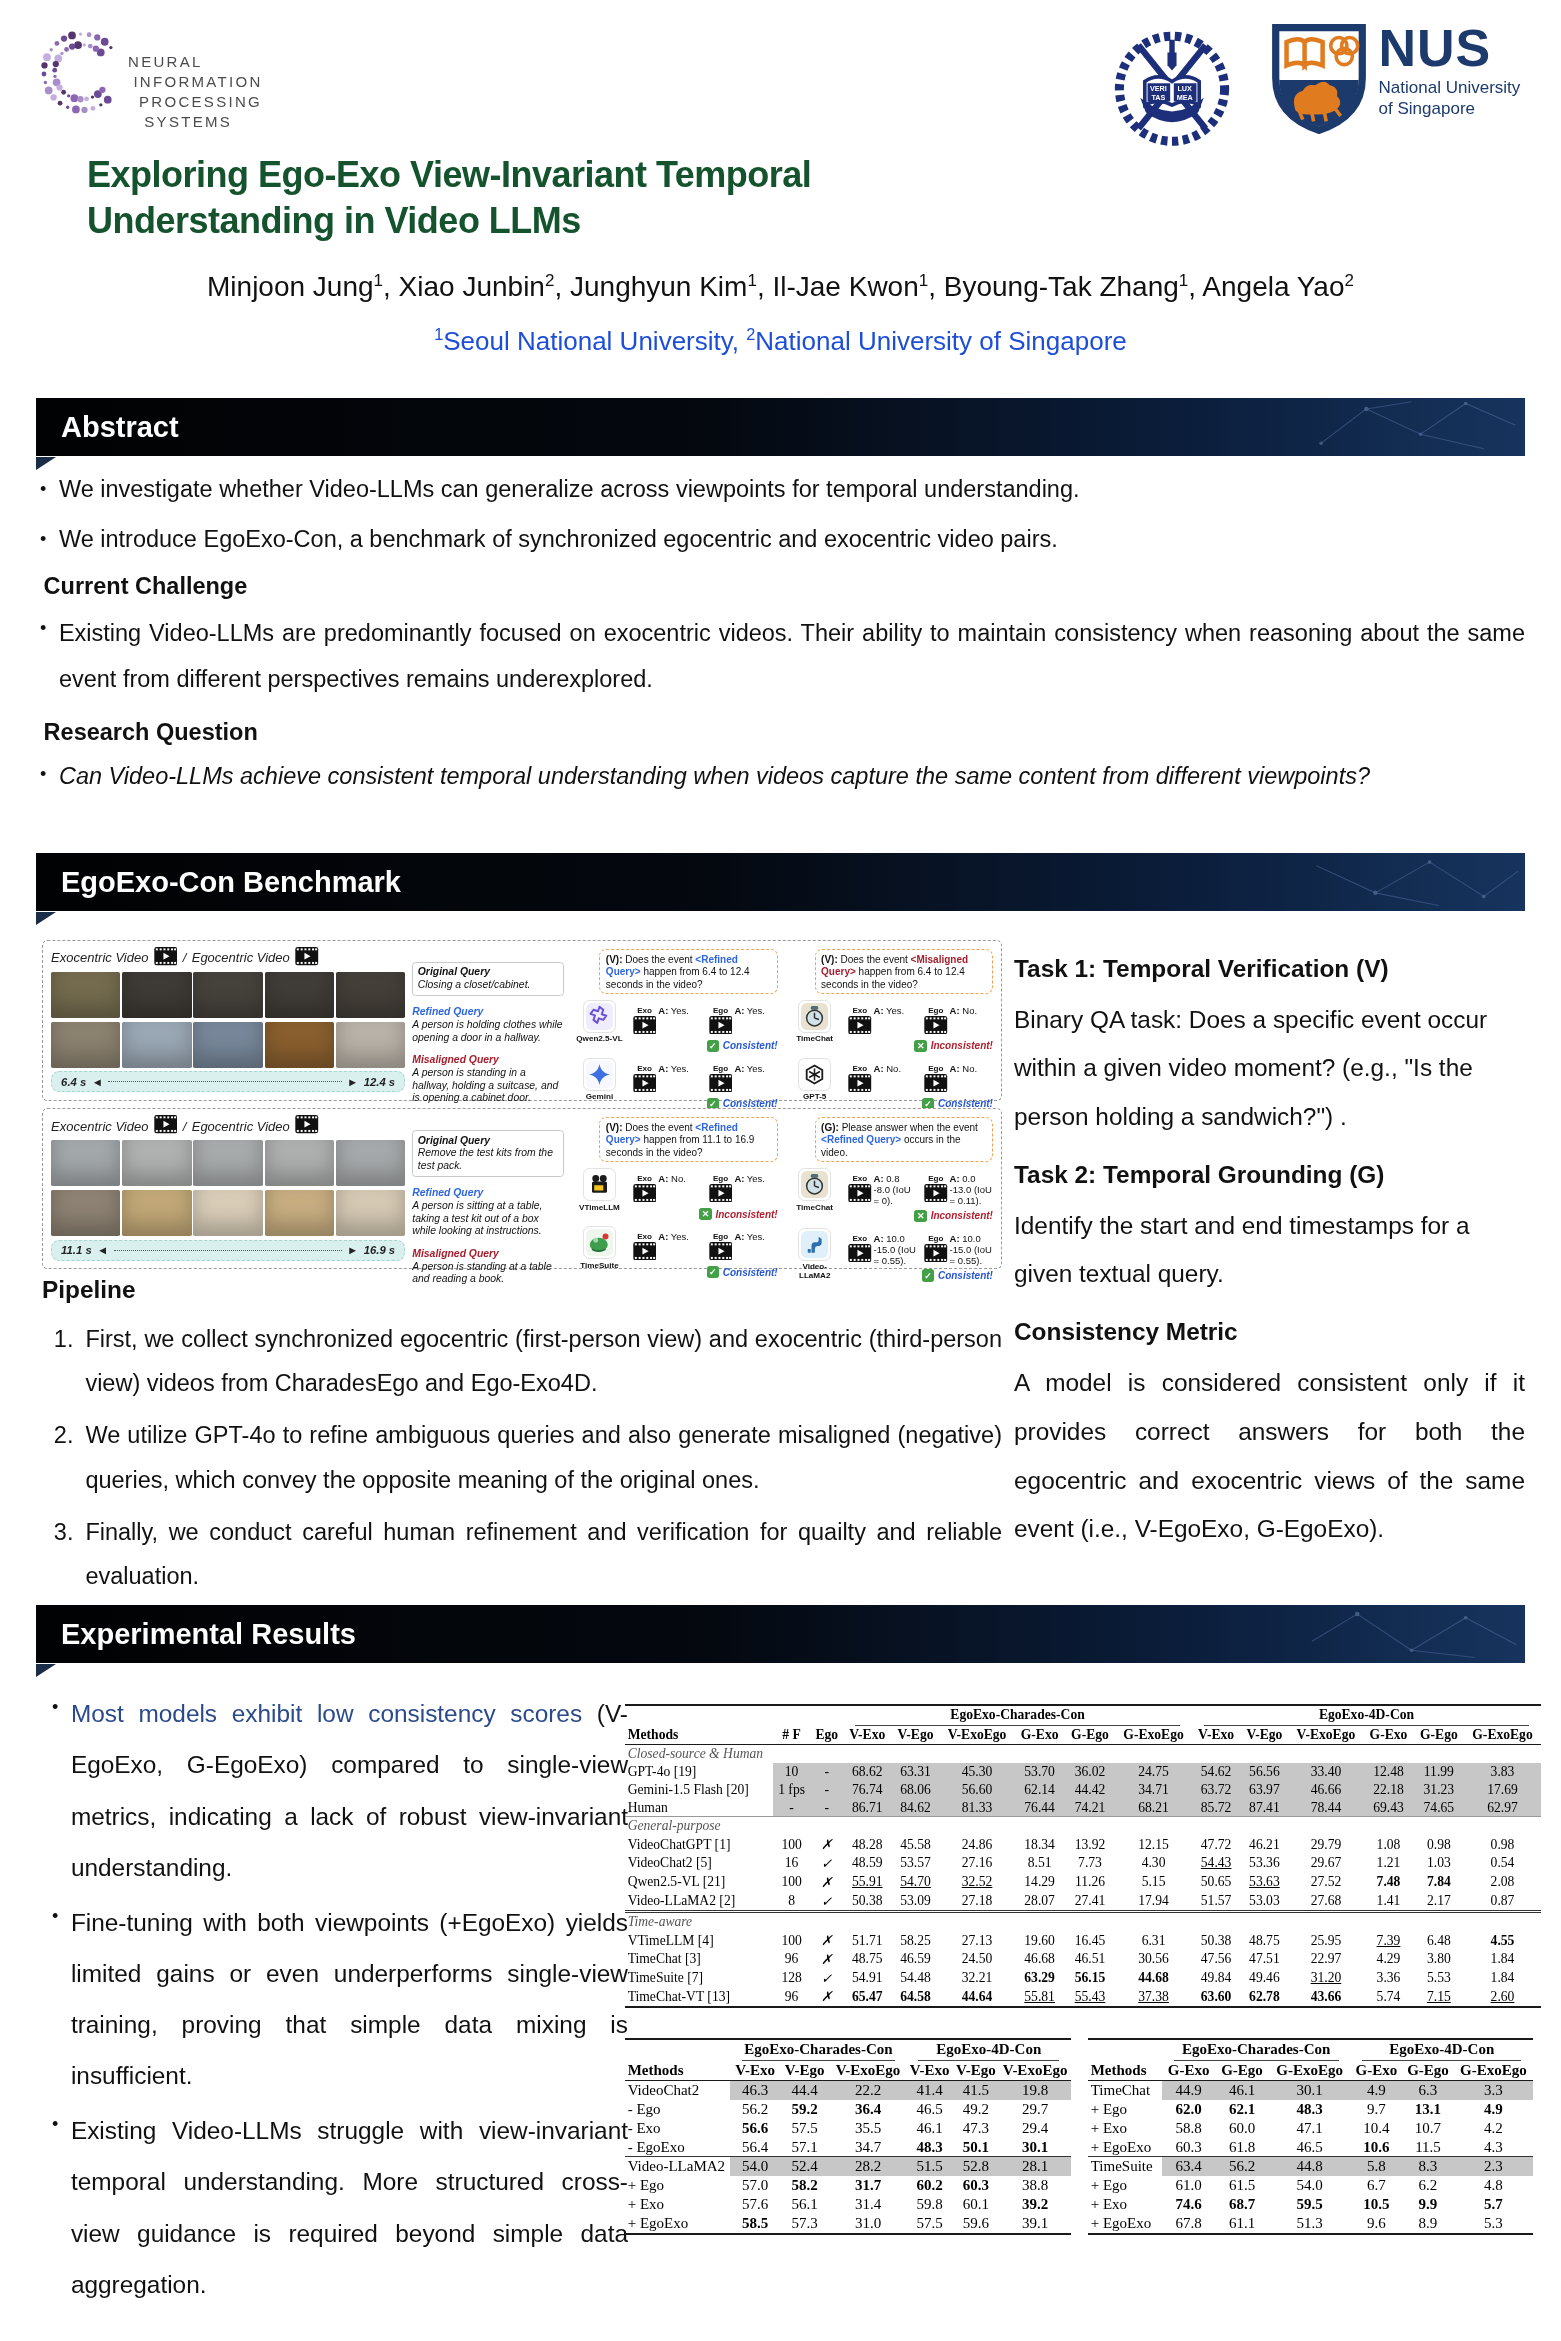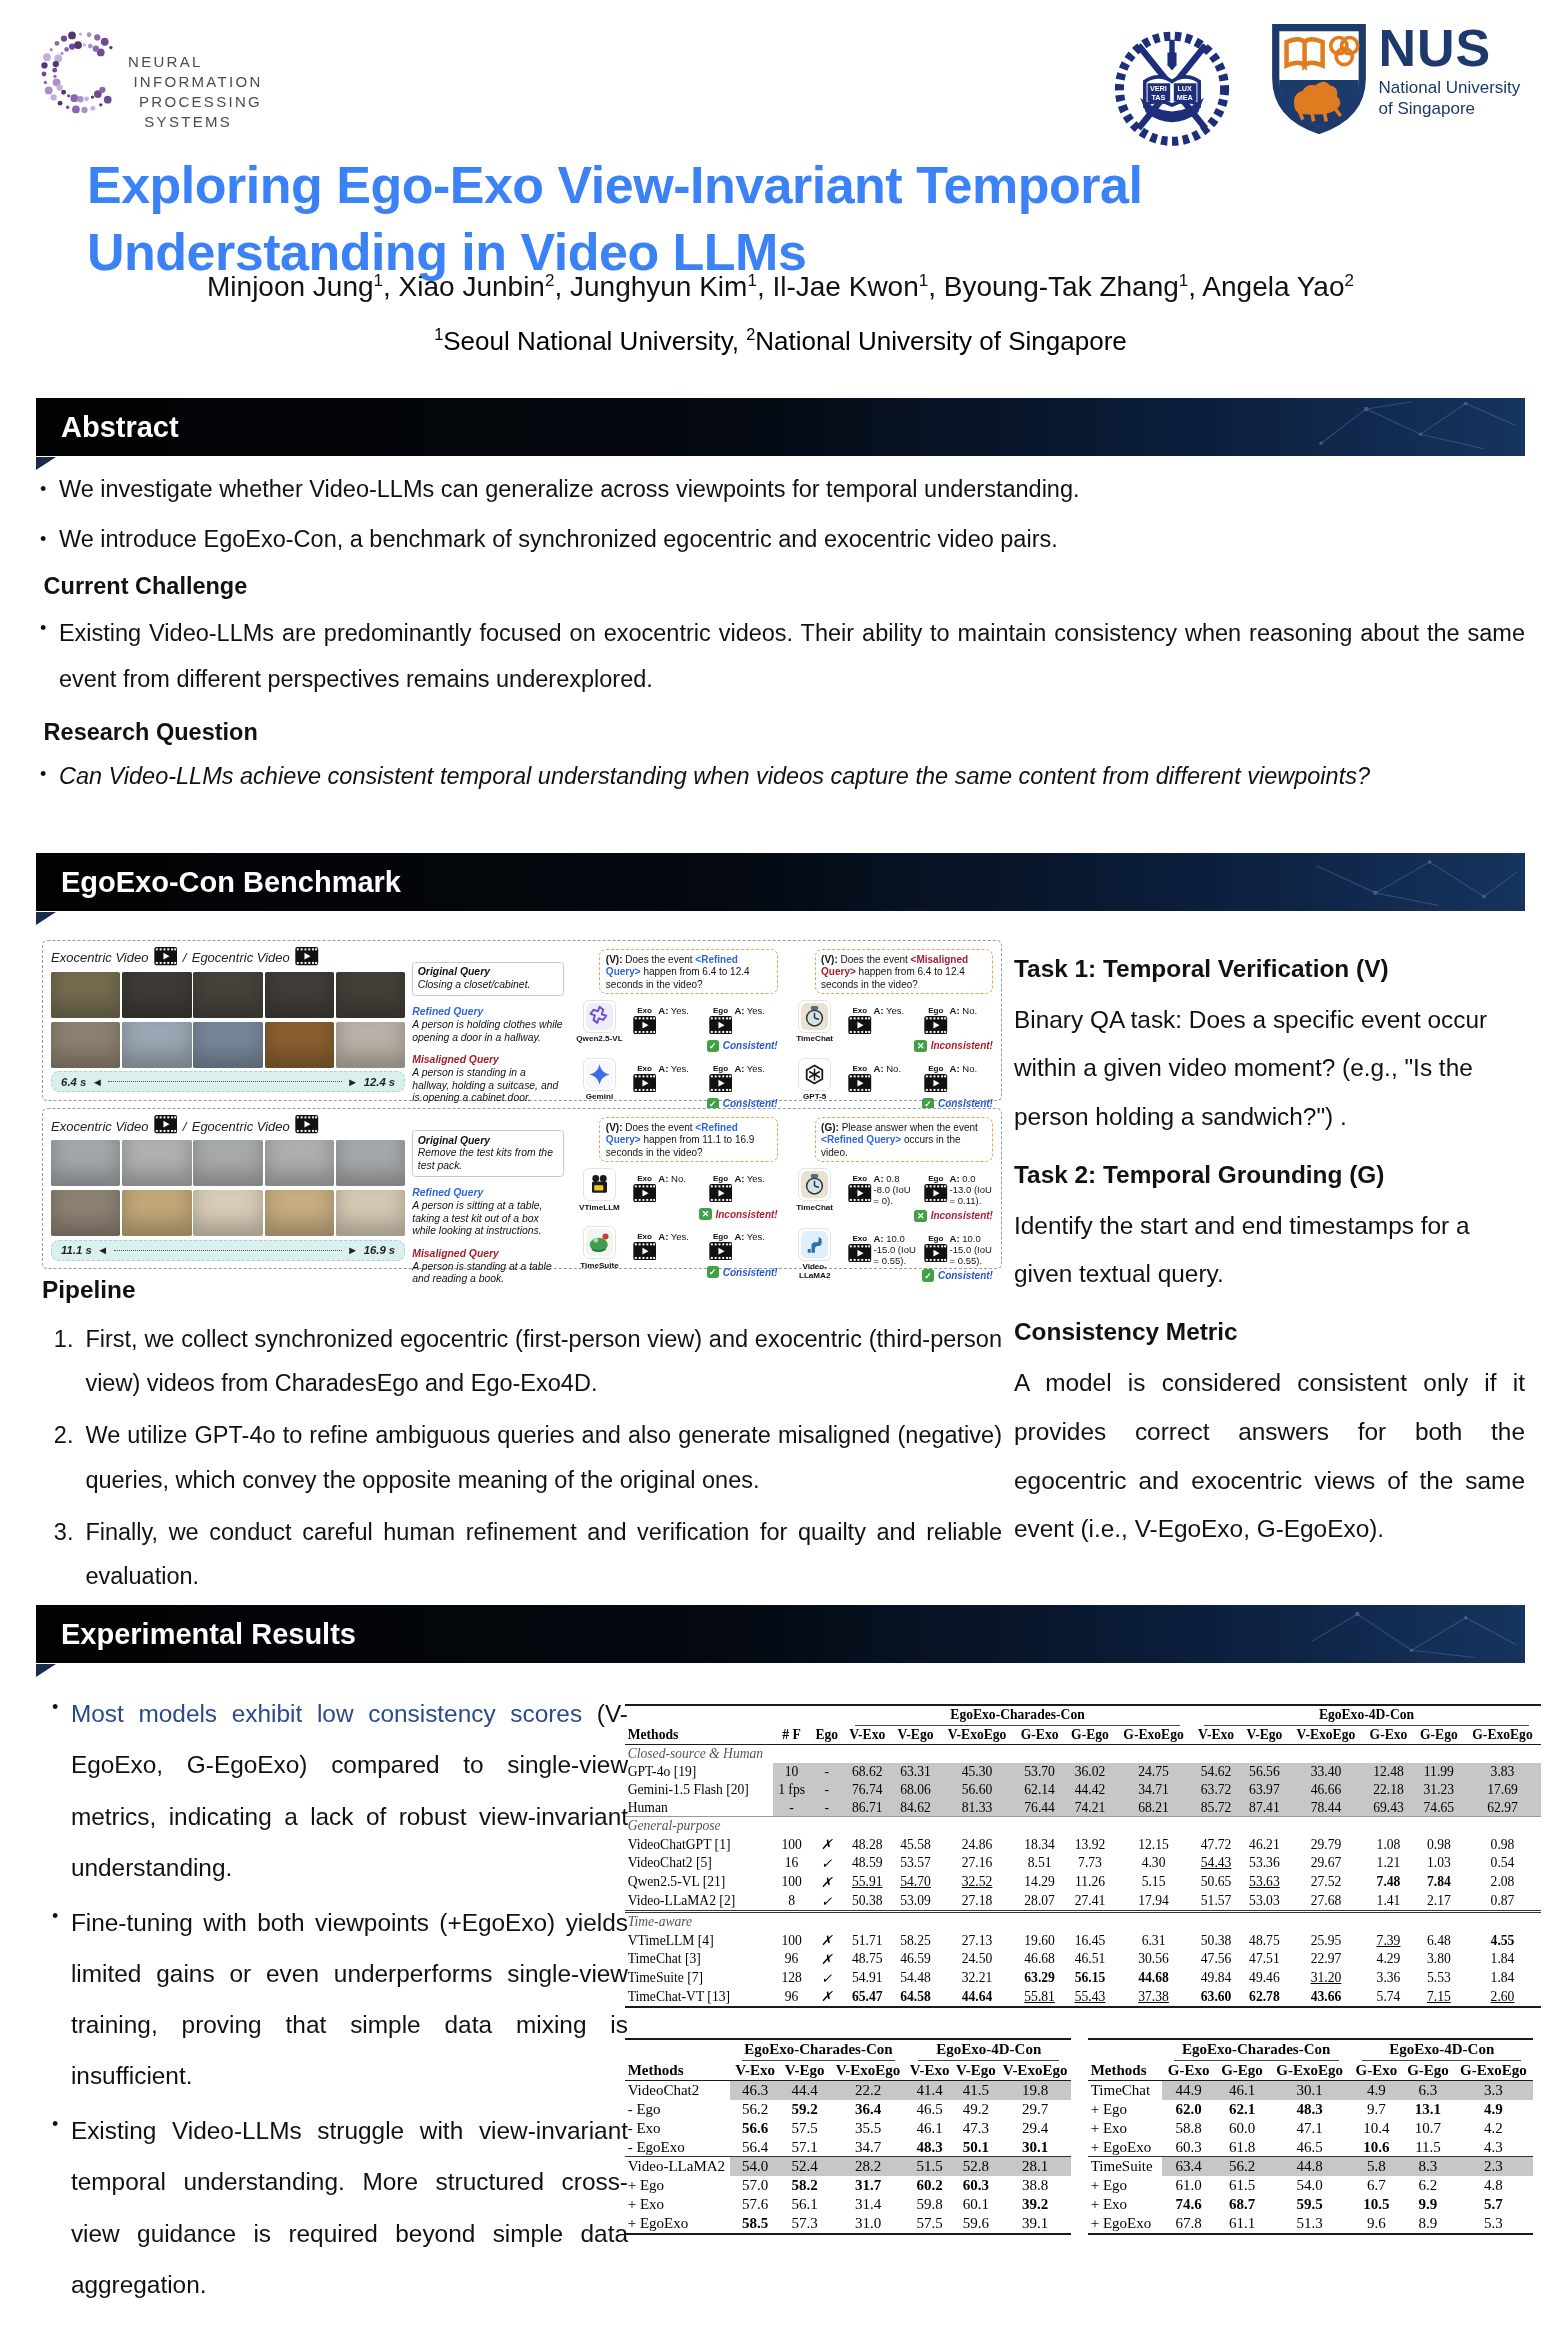--- a/index.html
+++ b/index.html
@@ -10,25 +10,25 @@
   .neurips{position:absolute;left:34px;top:16.3px;width:307px;height:145px;}
   .neurips svg{position:absolute;left:0;top:0;}
   .neurips-text{position:absolute;left:94px;top:36px;font-size:15px;letter-spacing:2.3px;
     color:#4b4b4d;line-height:1.32;font-weight:500;}
   .snu-crest{position:absolute;left:1104px;top:18px;}
   .nus-logo{position:absolute;left:1272px;top:23.5px;display:flex;gap:12.6px;align-items:flex-start;}
   .nus-text .nus-abbr{font-size:52px;font-weight:bold;color:#1d3a6d;line-height:.95;letter-spacing:0.9px;}
   .nus-text .nus-name{font-size:17px;color:#1d3a6d;line-height:1.2;margin-top:5.4px;font-weight:400;}
 
   
-  .title{position:absolute;left:87px;top:152px;width:1310px;font-size:52px;font-weight:bold;
-    line-height:1.28;letter-spacing:-0.5px;color:#3b82f6;}
+  .title{position:absolute;left:87px;top:152px;width:1310px;font-size:36px;font-weight:bold;
+    line-height:1.28;letter-spacing:-0.5px;color:#14532d;}
   .authors{position:absolute;left:0;top:271px;width:1561px;text-align:center;font-size:28px;color:#111;}
   .authors sup{font-size:17px;}
-  .affils{position:absolute;left:0;top:325px;width:1561px;text-align:center;font-size:26px;color:#000000;}
+  .affils{position:absolute;left:0;top:325px;width:1561px;text-align:center;font-size:26px;color:#1d4ed8;}
   .affils sup{font-size:16.3px;}
 
   
   .banner{position:absolute;left:36px;width:1489px;height:58px;display:flex;align-items:center;
     background:linear-gradient(90deg,#010203 0%,#04080f 45%,#0b1e3c 78%,#17345e 100%);
     color:#fff;font-size:29px;font-weight:bold;padding-left:25px;box-sizing:border-box;}
   .banner::after{content:"";position:absolute;left:0;bottom:-13.6px;width:0;height:0;
     border-top:13.6px solid #1b2c49;border-right:20px solid transparent;}
   .banner .banner-deco{position:absolute;right:5.4px;top:0;height:100%;opacity:.4;}
 

